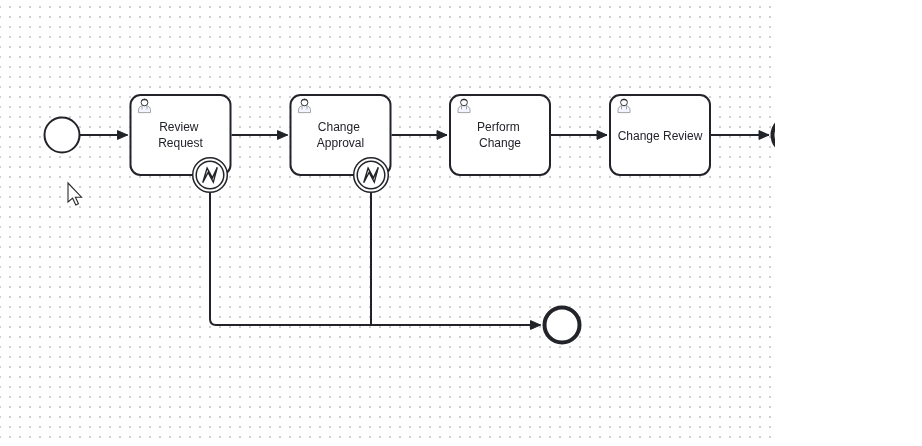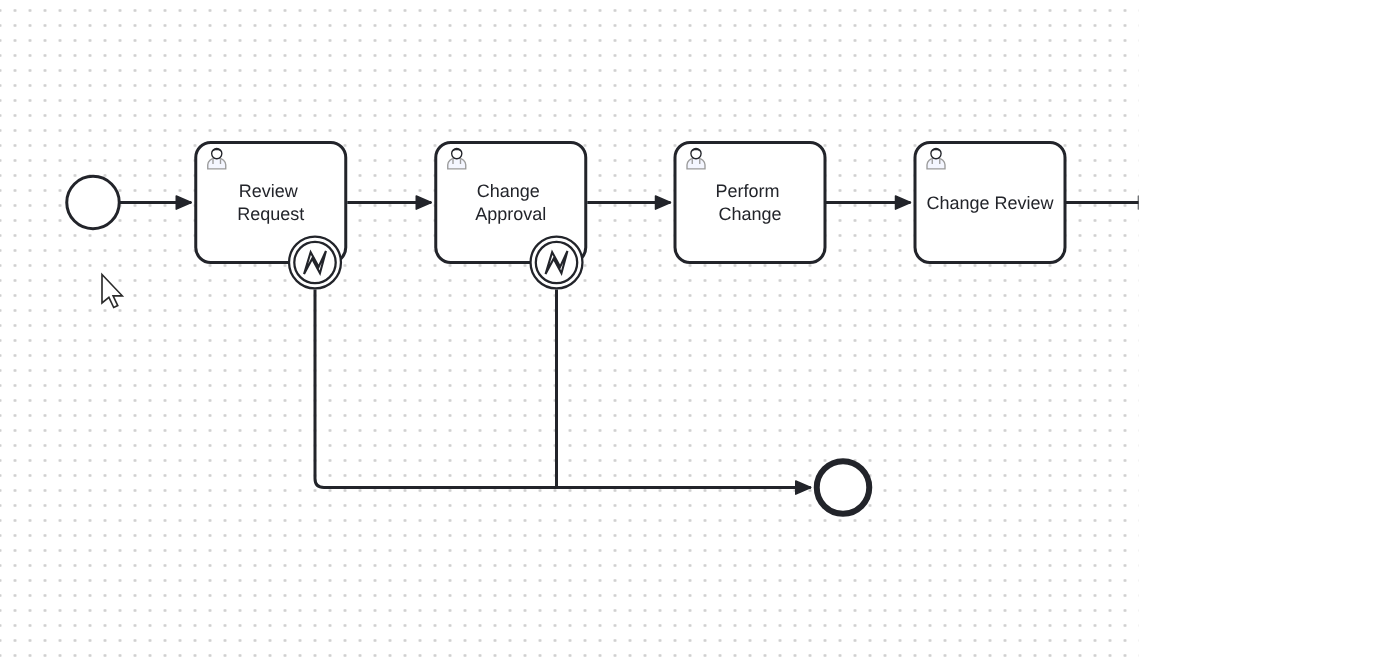--- a/index.html
+++ b/index.html
@@ -11,20 +11,21 @@
   #viewport {
     position: relative;
     width: 759px;
     height: 446px;
     overflow: hidden;
     background-color: #ffffff;
     
     background-image: radial-gradient(circle, #d0d0d0 0.9px, transparent 1px);
     background-size: 10px 10px;
     background-position: 5px 2px;
+    padding-left: 16px;
   }
   svg { position: absolute; top: 0; left: 0; }
   .shape         { fill: #ffffff; stroke: #22242a; stroke-width: 2px; }
   .flow          { fill: none; stroke: #22242a; stroke-width: 2px; }
   .event-start   { fill: #ffffff; stroke: #22242a; stroke-width: 2px; }
   .event-end     { fill: #ffffff; stroke: #22242a; stroke-width: 4px; }
   .event-bound   { fill: #ffffff; stroke: #22242a; stroke-width: 1.5px; }
   .event-bound-i { fill: none; stroke: #22242a; stroke-width: 1.5px; }
   .error-mark    { fill: #ffffff; stroke: #22242a; stroke-width: 1.4px; stroke-linejoin: miter; }
   .task-label {

